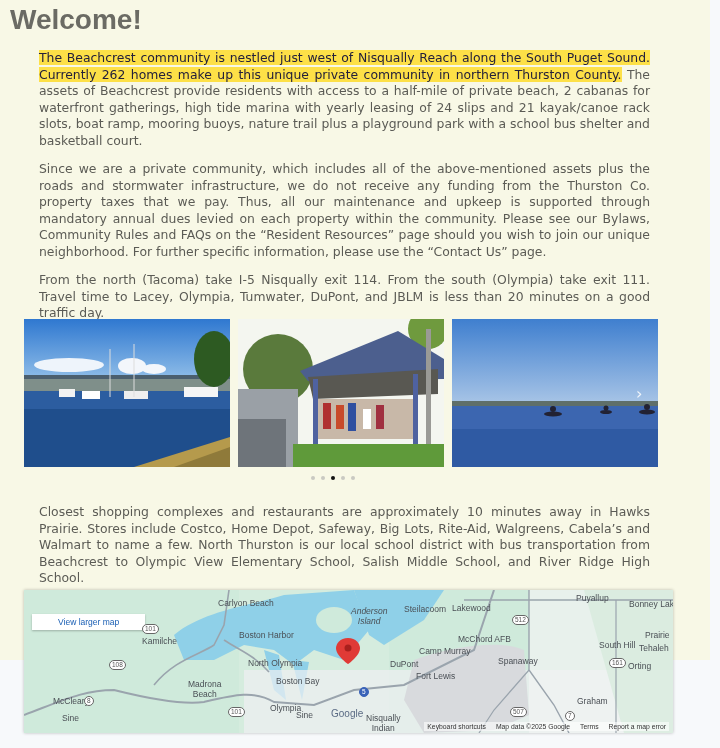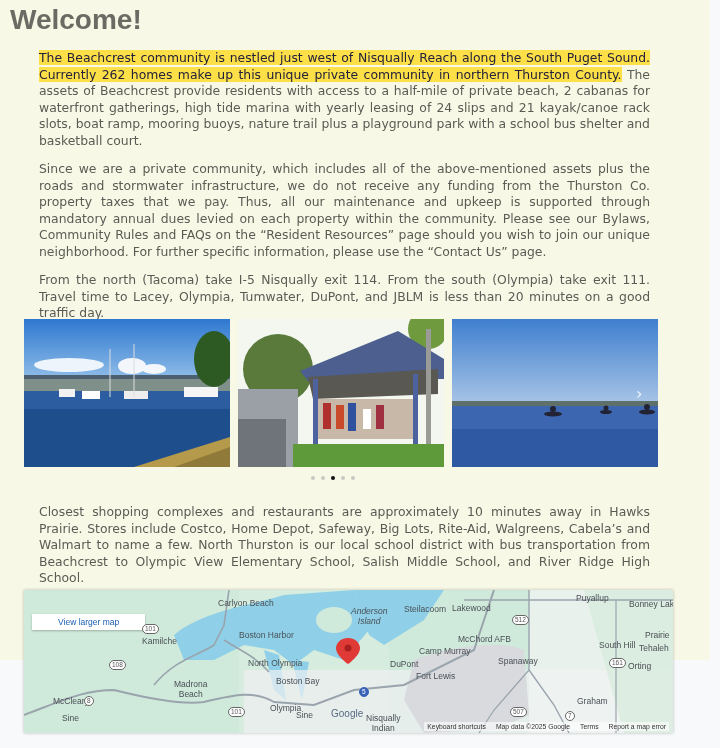--- a/index.html
+++ b/index.html
@@ -153,21 +153,21 @@
     <span class="maplbl" style="left:215px;top:40px;">Boston Harbor</span>
     <span class="maplbl" style="left:434px;top:44px;">McChord AFB</span>
     <span class="maplbl" style="left:621px;top:40px;">Prairie</span>
     <span class="maplbl" style="left:575px;top:50px;">South Hill</span>
     <span class="maplbl" style="left:615px;top:53px;">Tehaleh</span>
     <span class="maplbl" style="left:395px;top:56px;">Camp Murray</span>
     <span class="maplbl" style="left:224px;top:68px;">North Olympia</span>
     <span class="maplbl" style="left:366px;top:69px;">DuPont</span>
     <span class="maplbl" style="left:474px;top:66px;">Spanaway</span>
     <span class="maplbl" style="left:604px;top:71px;">Orting</span>
-    <span class="maplbl" style="left:150px;top:89px;text-align:center;white-space:pre;line-height:10px;">Madrona
+    <span class="maplbl" style="left:164px;top:89px;text-align:center;white-space:pre;line-height:10px;">Madrona
 Beach</span>
     <span class="maplbl" style="left:252px;top:86px;">Boston Bay</span>
     <span class="maplbl" style="left:392px;top:81px;">Fort Lewis</span>
     <span class="maplbl" style="left:29px;top:106px;">McCleary</span>
     <span class="maplbl" style="left:38px;top:123px;">Sine</span>
     <span class="maplbl" style="left:246px;top:113px;">Olympia</span>
     <span class="maplbl" style="left:272px;top:120px;">Sine</span>
     <span class="maplbl" style="left:342px;top:123px;text-align:center;white-space:pre;line-height:10px;">Nisqually
 Indian</span>
     <span class="maplbl" style="left:553px;top:106px;">Graham</span>

